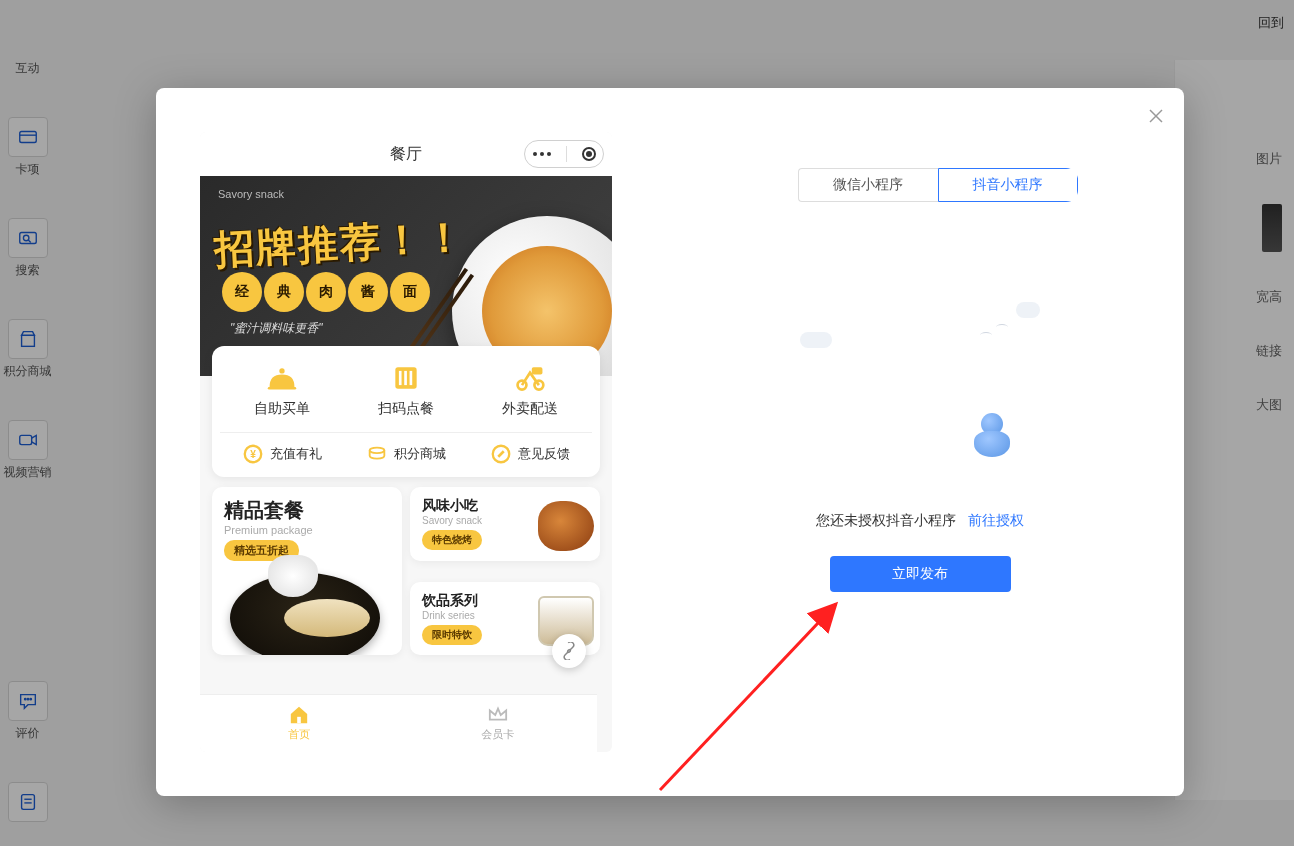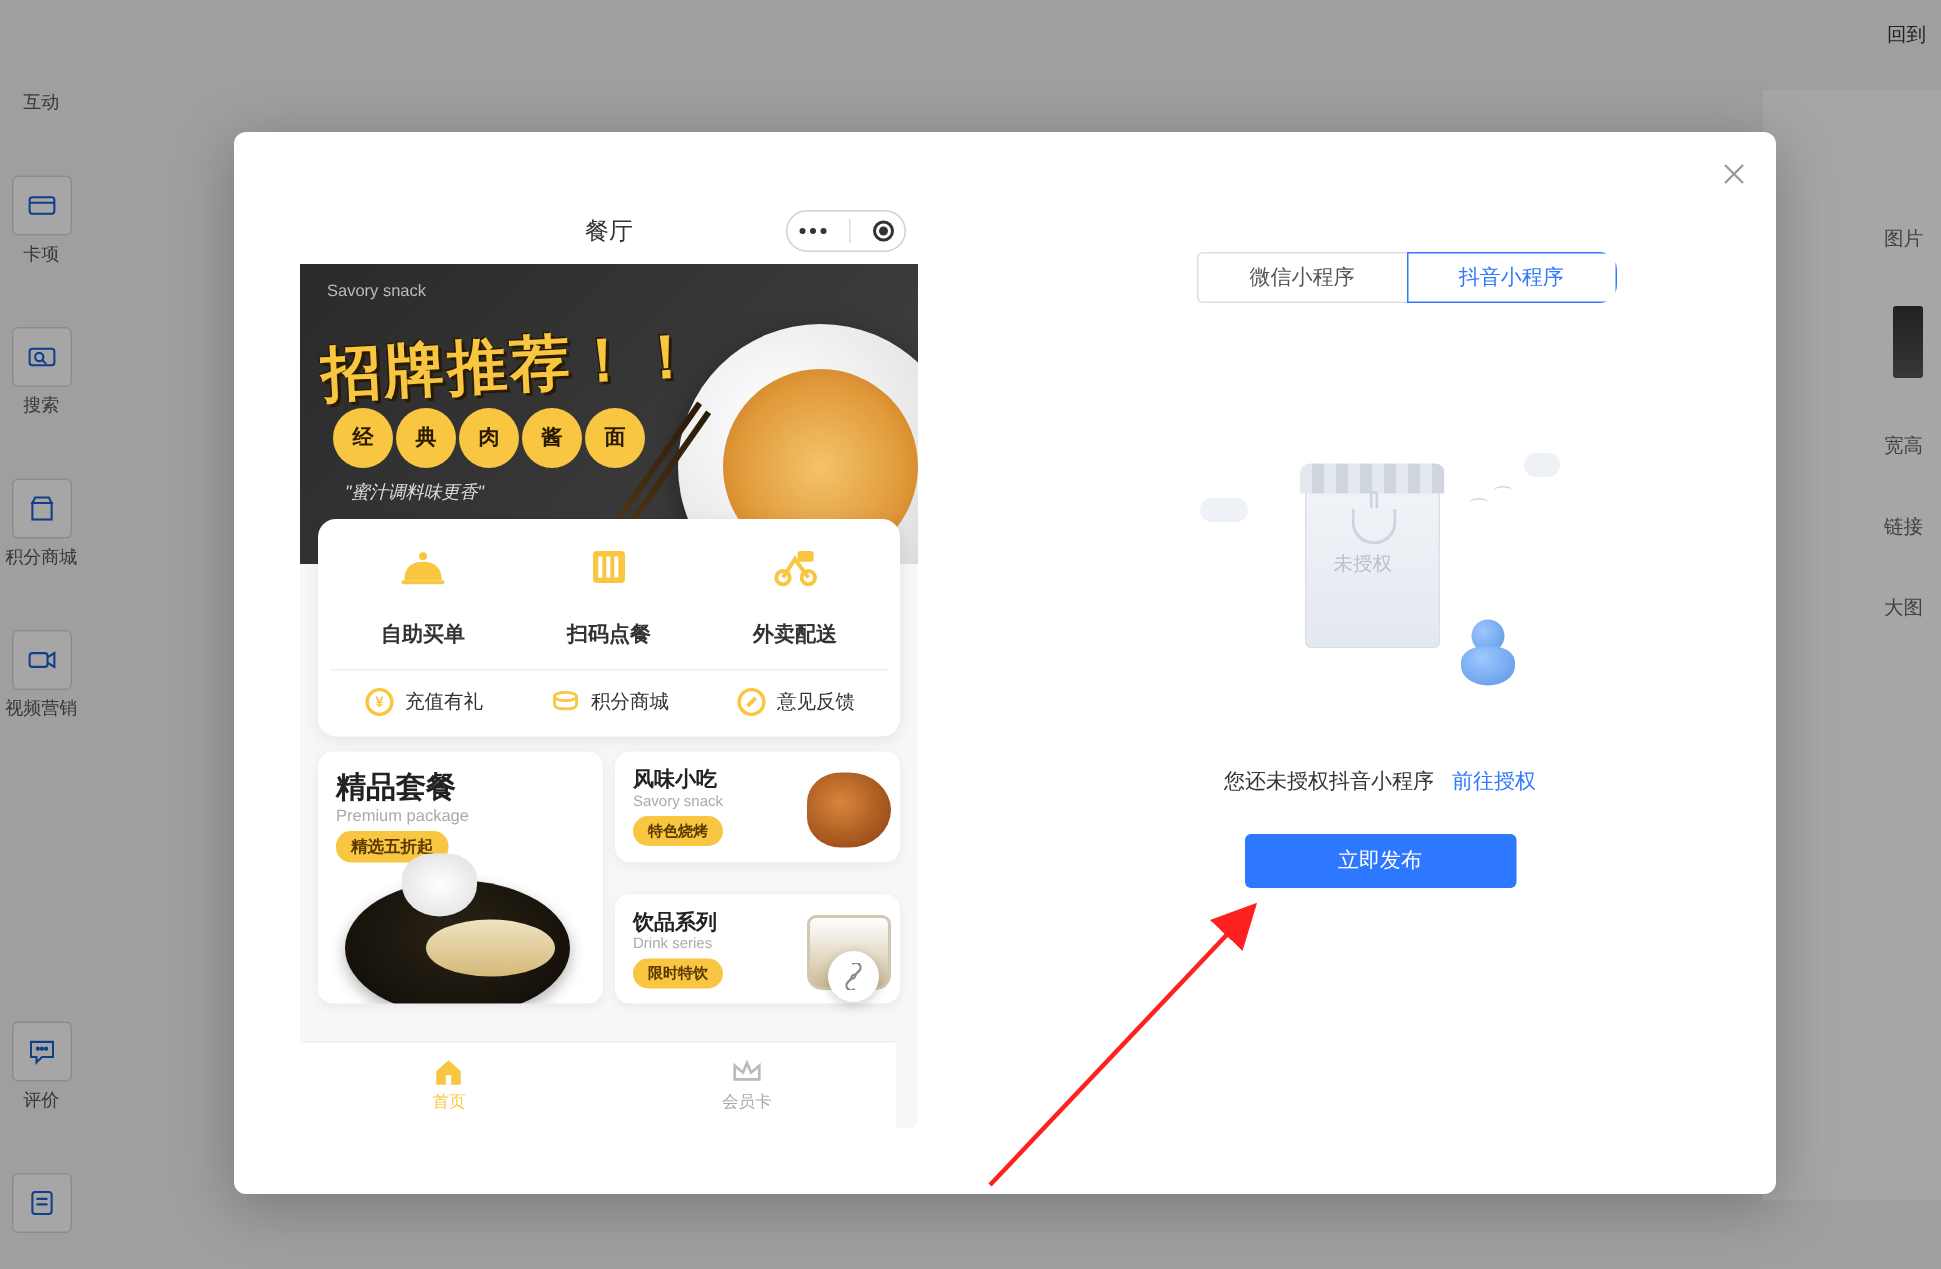--- a/index.html
+++ b/index.html
@@ -271,24 +271,24 @@
       z-index: 2;
     }
     .menu-row {
       display: flex;
       justify-content: space-around;
     }
     .menu-big-item {
       display: flex;
       flex-direction: column;
       align-items: center;
-      gap: 20px;
+      gap: 6px;
       font-size: 14px;
       color: #333;
-      font-weight: 700;
+      font-weight: 400;
       flex: 1;
     }
     .menu-big-icon {
       width: 36px;
       height: 32px;
     }
     .menu-divider {
       height: 1px;
       background: #eee;
       margin: 14px 0 10px 0;
@@ -821,26 +821,20 @@
     <div class="program-toggle">
       <div class="program-toggle-btn">微信小程序</div>
       <div class="program-toggle-btn active">抖音小程序</div>
     </div>
 
     <div class="empty-illus">
       <div class="cloud" style="left:0;top:40px;"></div>
       <div class="cloud" style="right:0;top:10px;width:24px;"></div>
       <div class="bird" style="left:180px;top:40px;"></div>
       <div class="bird" style="left:196px;top:32px;"></div>
-      <div class="store-shape">
-        <div class="store-awning"></div>
-        <div class="store-hook"></div>
-        <div class="store-hanger"></div>
-        <div class="store-label">未授权</div>
-      </div>
       <div class="person-shape">
         <div class="person-head"></div>
         <div class="person-body"></div>
       </div>
     </div>
 
     <div class="empty-text">
       <span>您还未授权抖音小程序</span>
       <span class="link">前往授权</span>
     </div>

